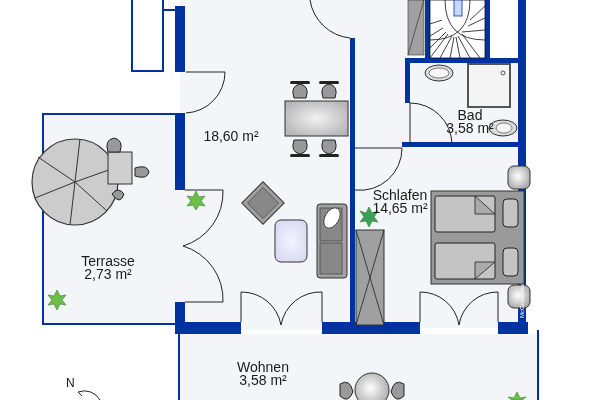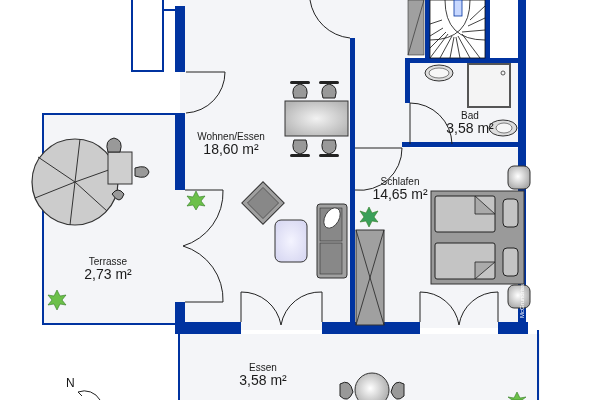--- a/index.html
+++ b/index.html
@@ -1,19 +1,19 @@
 <!DOCTYPE html>
 <html><head>
 <meta charset="utf-8">
 <style>
   html, body { margin: 0; padding: 0; background: #ffffff; }
   body { width: 600px; height: 400px; overflow: hidden; position: relative; font-family: "Liberation Sans", sans-serif; }
   #plan { position: absolute; left: 0; top: 0; width: 600px; height: 400px; }
   .label { position: absolute; text-align: center; color: #1a1a1a; transform: translateX(-50%); white-space: nowrap; }
-  .label .name { font-size: 10px; display: block; line-height: 13px; }
+  .label .name { font-size: 14px; display: block; line-height: 13px; }
   .label .area { font-size: 14px; display: block; line-height: 12px; }
   .credit { position: absolute; font-size: 6px; color: #ffffff; transform: rotate(-90deg); transform-origin: left top; white-space: nowrap; }
   .north { position: absolute; font-size: 12px; color: #111; }
 </style>
 </head>
 <body>
 
 <svg id="plan" viewBox="0 0 600 400" xmlns="http://www.w3.org/2000/svg">
   <defs>
     <radialGradient id="g-table" cx="50%" cy="50%" r="60%">
@@ -177,34 +177,33 @@
     <path d="M369 207 L372 213 L378 211 L374 217 L378 222 L372 221 L369 227 L366 221 L360 222 L364 217 L360 211 L366 213 Z" fill="#3aa05a"></path>
     <path d="M57 290 L60 296 L66 295 L62 300 L66 305 L60 304 L57 310 L54 304 L48 305 L52 300 L48 295 L54 296 Z"></path>
     <path d="M517 392 L520 398 L526 397 L522 400 L512 400 L508 397 L514 398 Z"></path>
   </g>
 
   <path d="M78 392 A18 18 0 0 1 100 400" fill="none" stroke="#222" stroke-width="1"></path>
   <path d="M78 392 L82 396" stroke="#222" stroke-width="1"></path>
 </svg>
 
 <div class="label" style="left:231px; top:130px;">
-  <span class="name">Wohnen/Essen</span>
   <span class="area">18,60 m²</span>
 </div>
 <div class="label" style="left:470px; top:109px;">
   <span class="name">Bad</span>
   <span class="area">3,58 m²</span>
 </div>
-<div class="label" style="left:400px; top:175px;">
+<div class="label" style="left:400px; top:189px;">
   <span class="name">Schlafen</span>
   <span class="area">14,65 m²</span>
 </div>
 <div class="label" style="left:108px; top:255px;">
   <span class="name">Terrasse</span>
   <span class="area">2,73 m²</span>
 </div>
 <div class="label" style="left:263px; top:361px;">
-  <span class="name">Essen</span>
+  <span class="name">Wohnen</span>
   <span class="area">3,58 m²</span>
 </div>
 
 <div class="north" style="left:66px; top:376px;">N</div>
 <div class="credit" style="left:519px; top:318px;">McGrundriss</div>
 
 </body></html>

